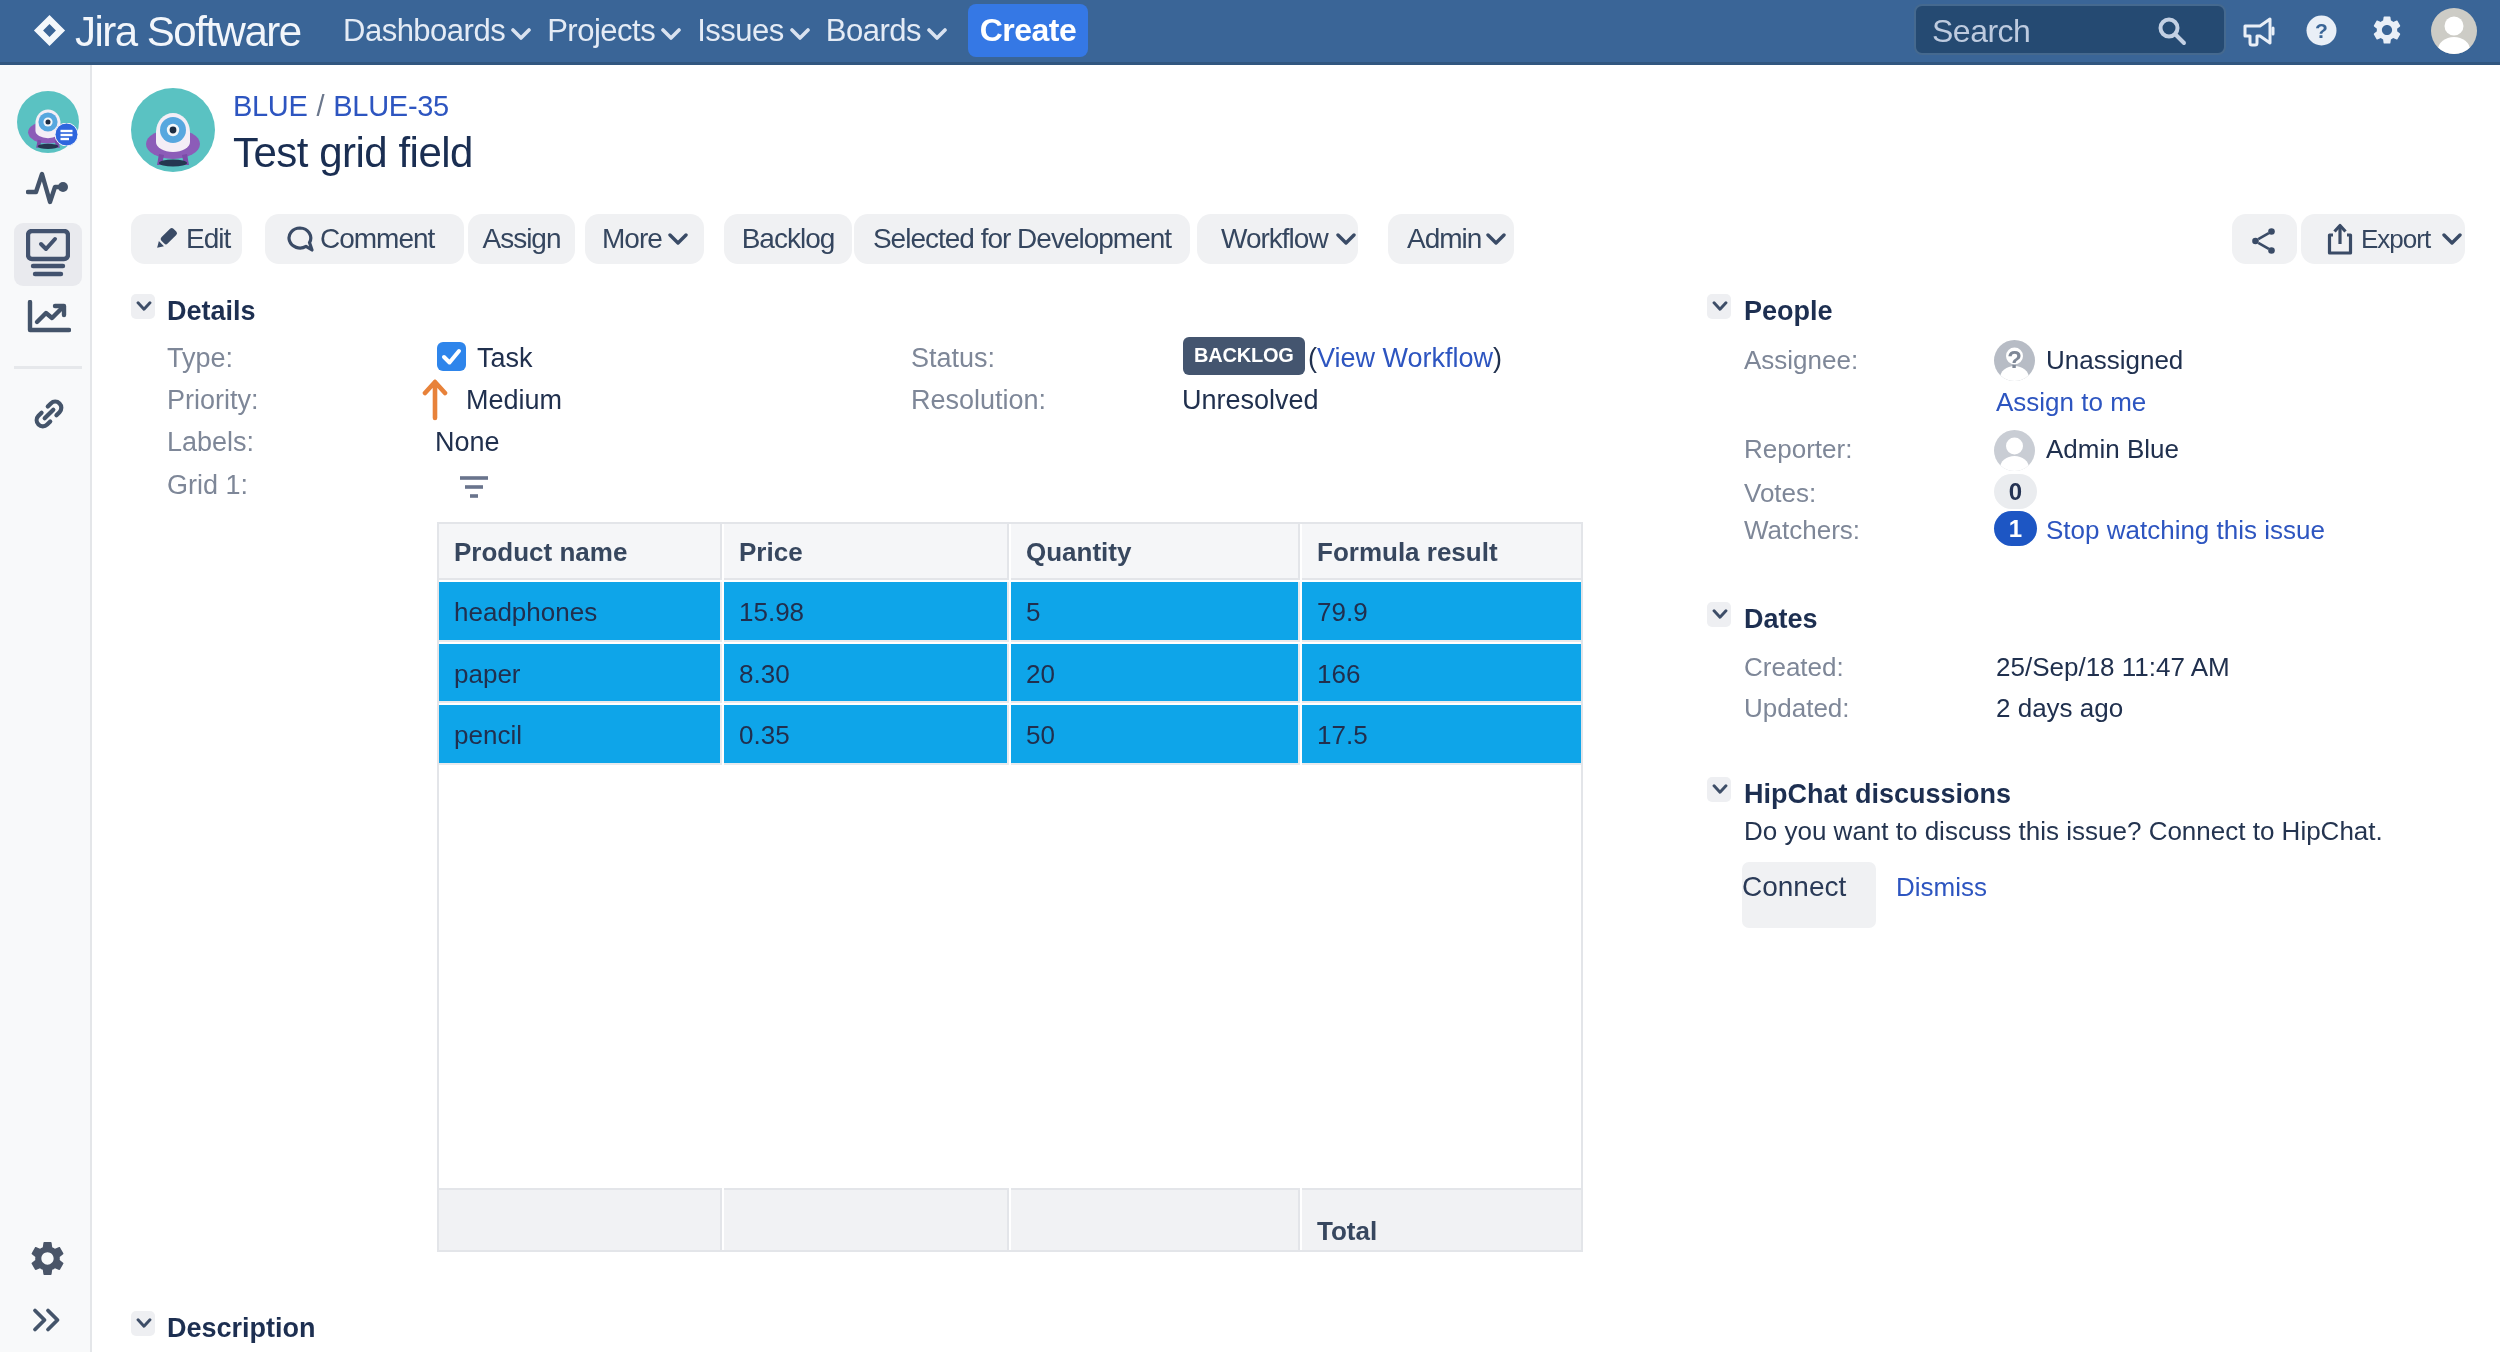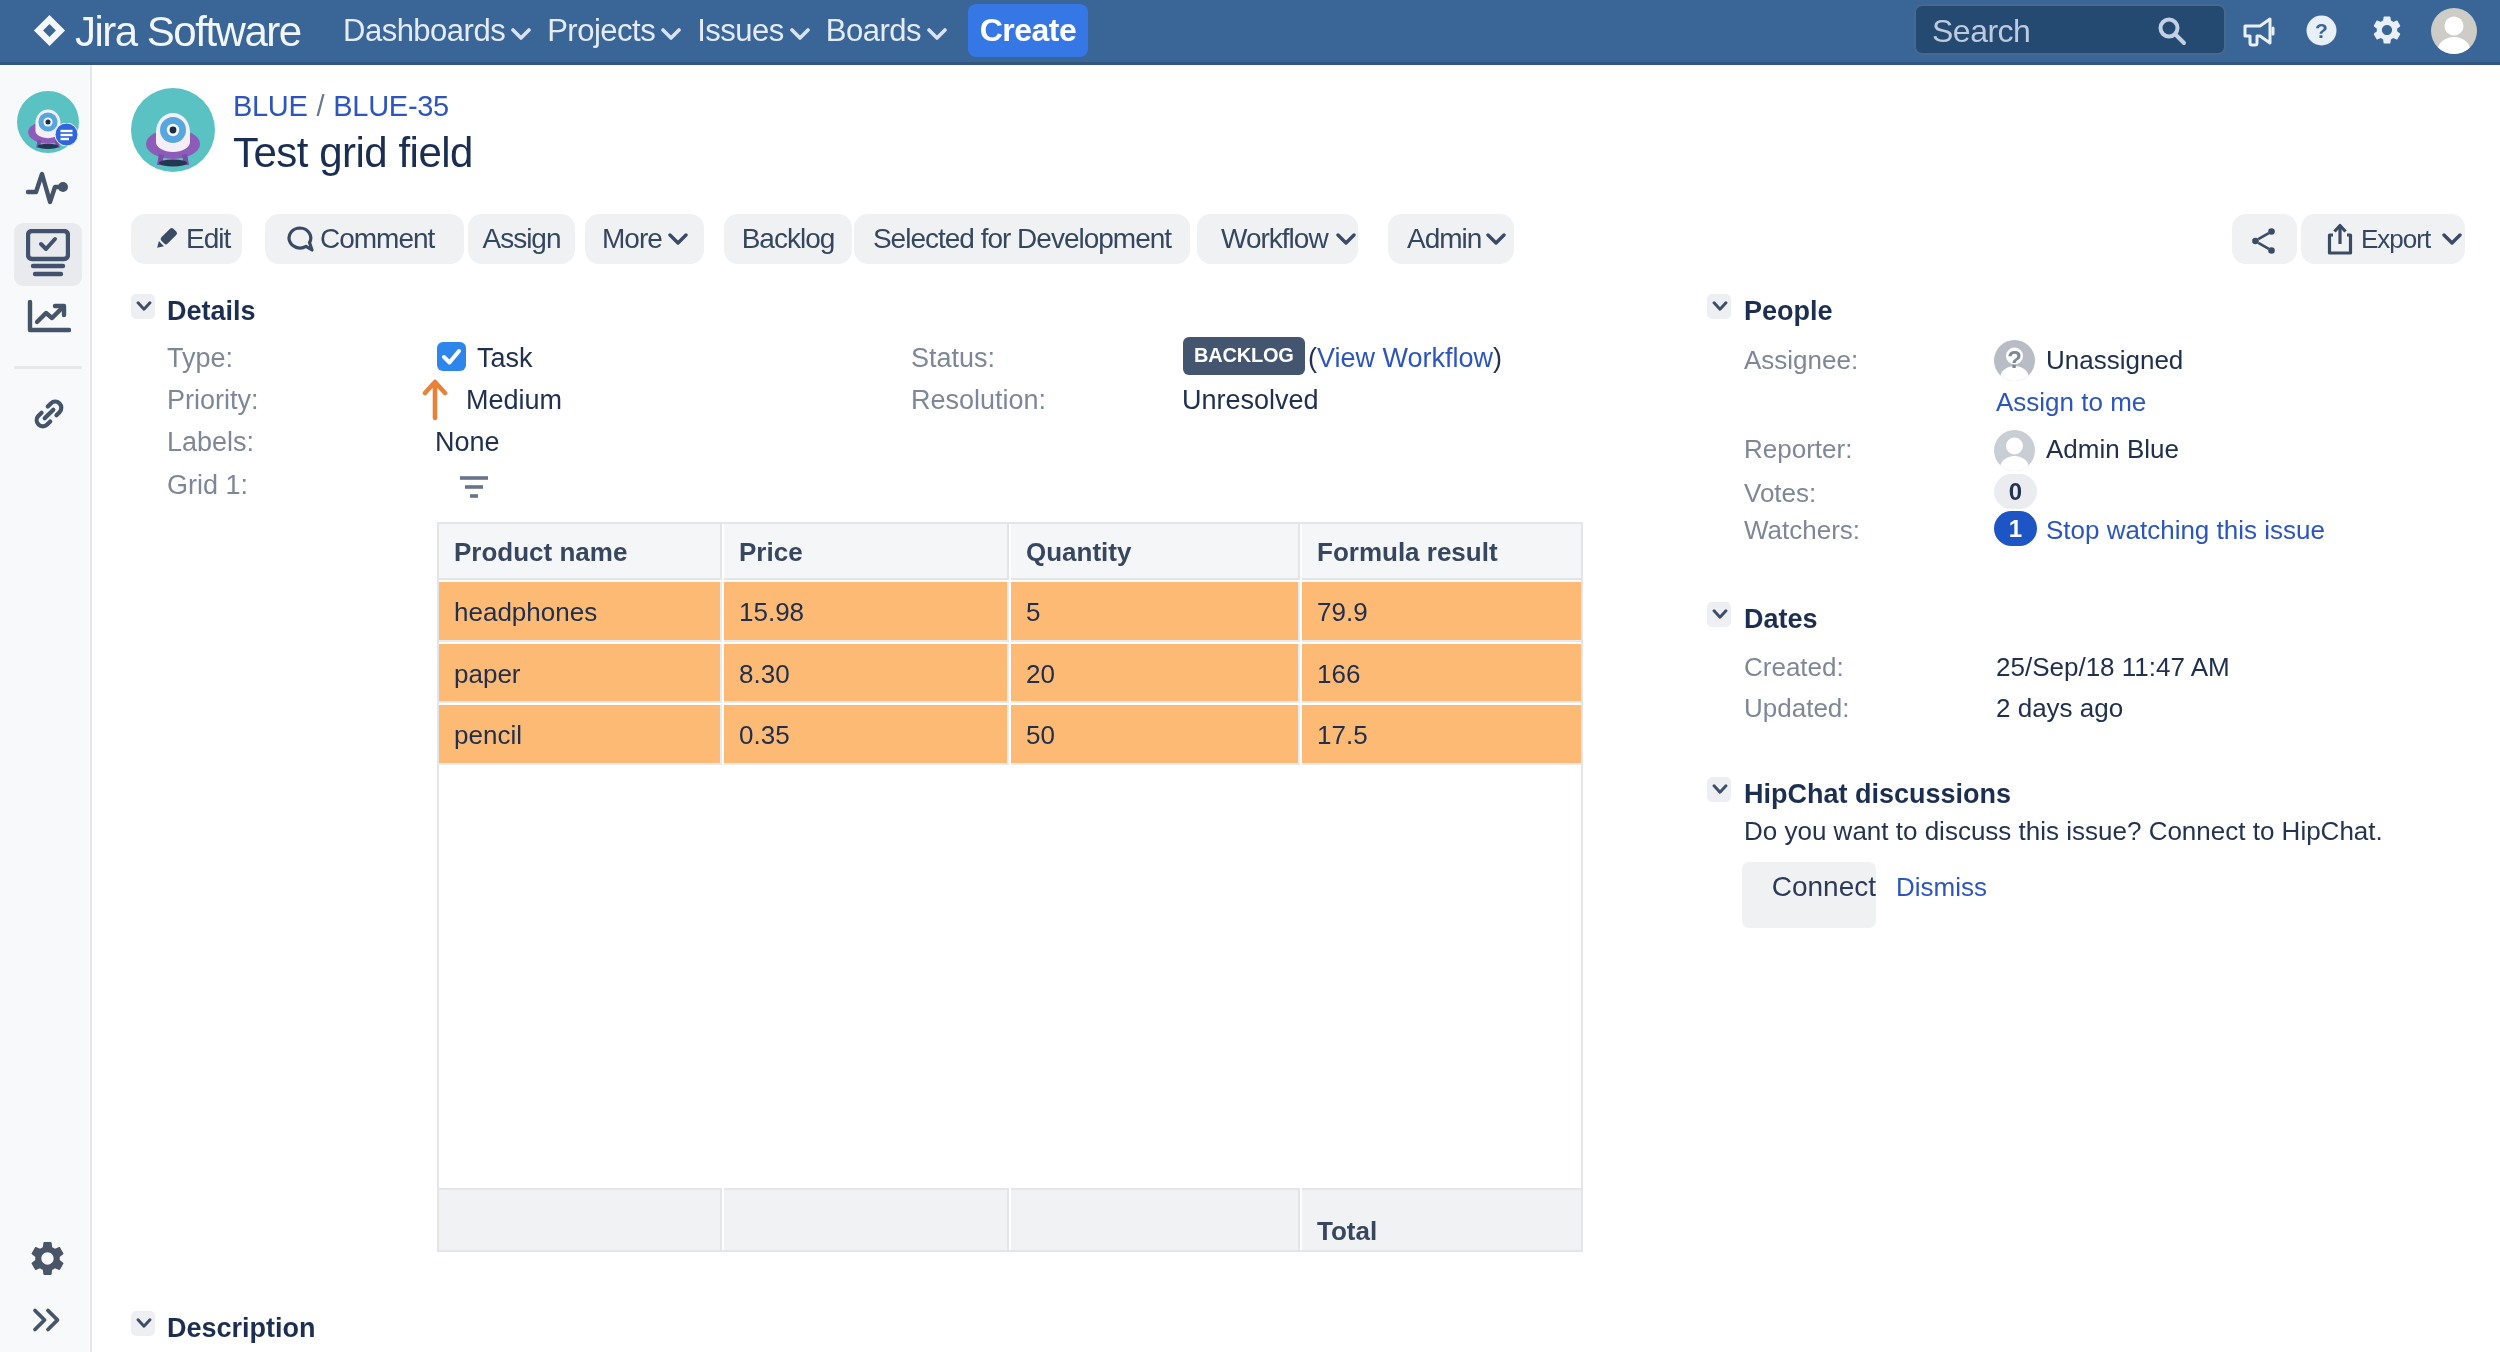--- a/index.html
+++ b/index.html
@@ -55,30 +55,30 @@
 
 #lozenge { position:absolute; left:1183px; top:337px; height:38px; padding:0 11px;
   background:#44556F; border-radius:6px; color:#fff; font-weight:bold; font-size:20px;
   line-height:37px; letter-spacing:-0.2px; }
 
 
 #grid { position:absolute; left:437px; top:522px; width:1146px; height:730px;
   border:2px solid #E3E5E9; background:#fff; }
 .gcell { position:absolute; overflow:hidden; }
 .ghead { background:#F5F6F8; font-weight:bold; color:#37475F; font-size:26px; }
-.gbody { background:#fdba74; color:#212F4E; font-size:26px; }
+.gbody { background:#0ea5e9; color:#212F4E; font-size:26px; }
 .gfoot { background:#F1F2F4; color:#37475F; font-size:26px; }
 
 
 .rlbl { position:absolute; font-size:26px; color:#7E8798; }
 .rval { position:absolute; font-size:26px; color:#20304E; }
 
 #connectbtn { position:absolute; left:1742px; top:862px; width:134px; height:66px;
   background:#F0F1F3; border-radius:7px; color:#2A3A57; font-size:28px; line-height:50px;
-  text-align:right; }
+  text-align:left; }
 </style>
 </head>
 <body>
 <div id="page">
 
   <div id="nav">
     <svg class="abs" style="left:33px; top:14px;" width="33" height="33" viewBox="0 0 36 36">
       <path d="M18 1 L35 18 L18 35 L1 18 Z M18 11 L25 18 L18 25 L11 18 Z" fill="#F4F8FC" fill-rule="evenodd"></path>
     </svg>
     <div class="brand">Jira Software</div>

